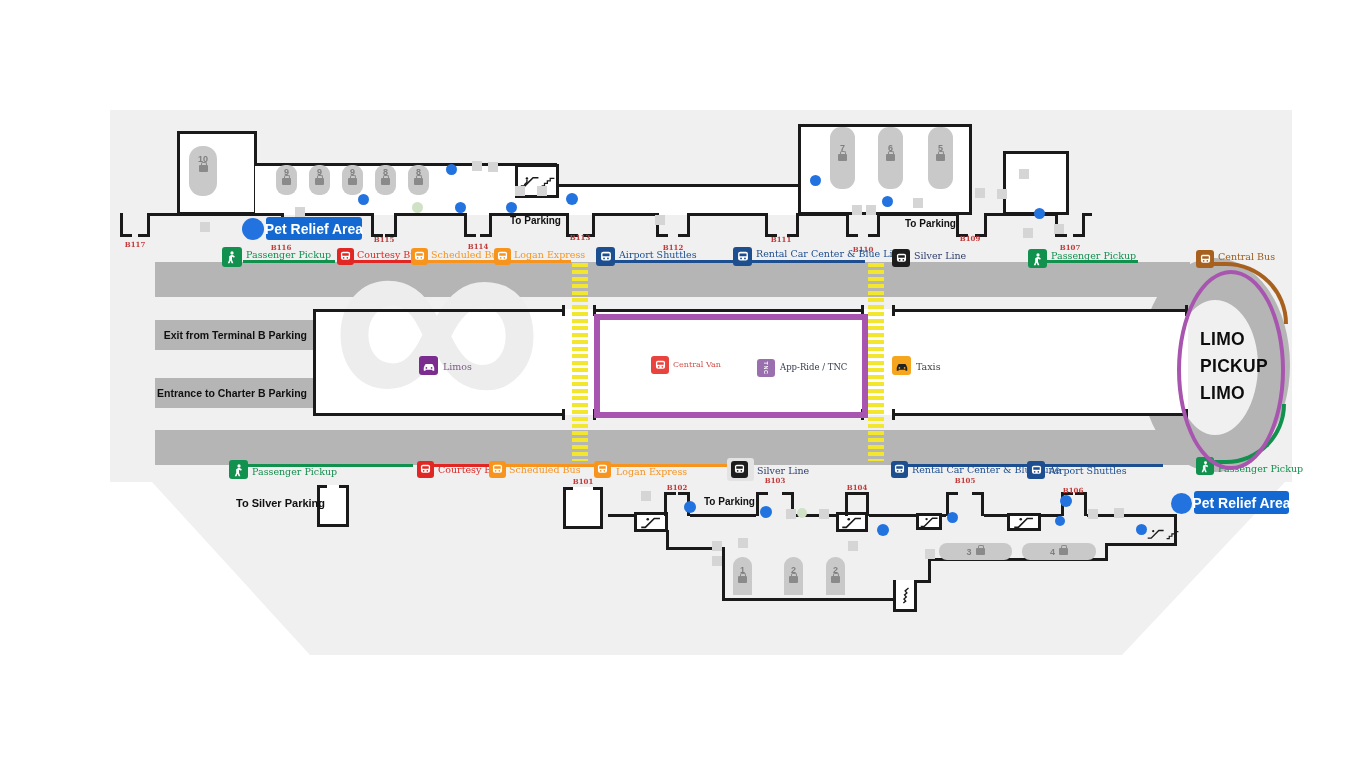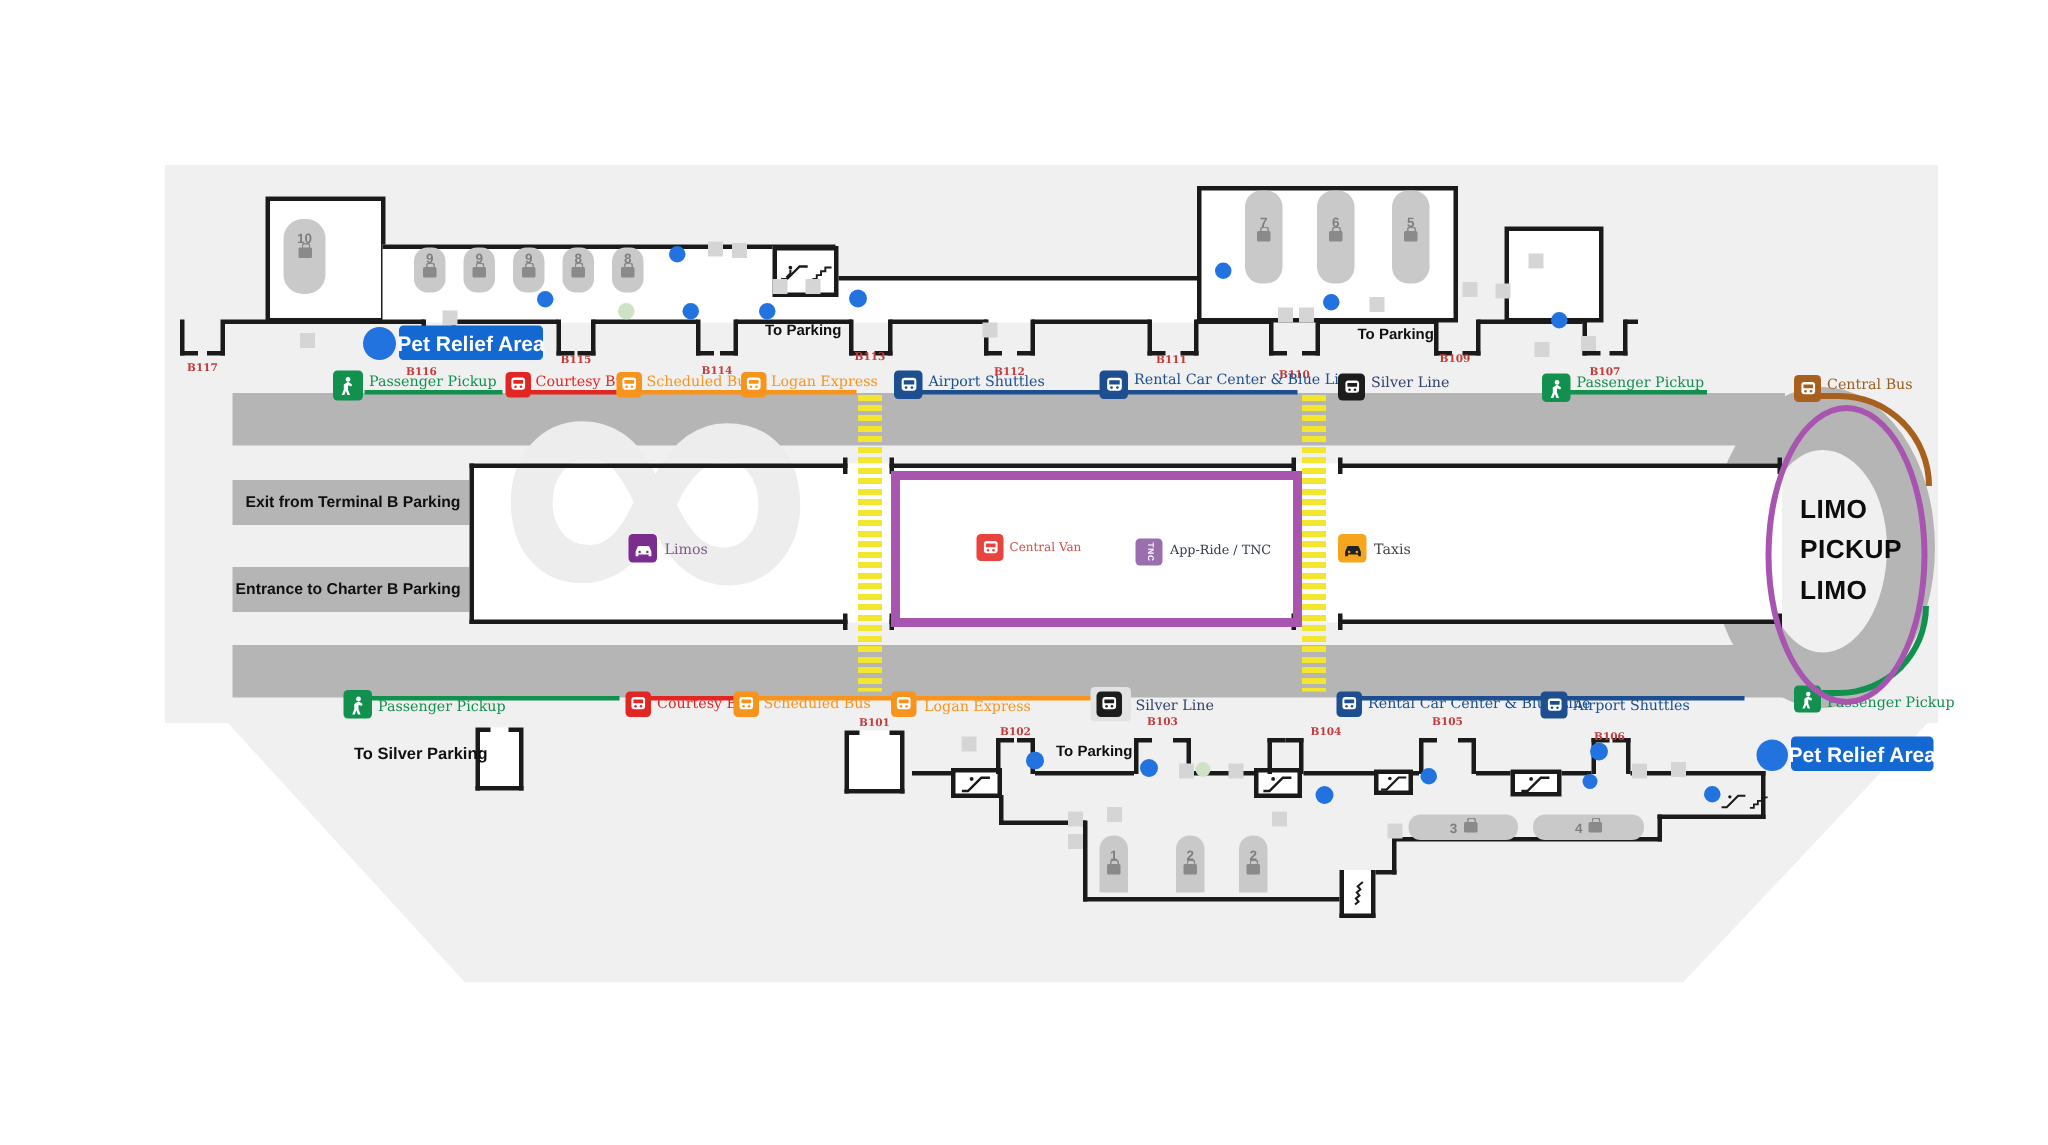--- a/index.html
+++ b/index.html
@@ -265,21 +265,21 @@
   <div class="abs bracket" style="left:563px;top:487px;width:40px;height:42px;"></div>
   <div class="abs door-u" style="left:664px;top:490px;width:26px;"></div>
   <div class="abs door-u" style="left:756px;top:483px;width:38px;height:33px;"></div>
   <div class="abs door-u" style="left:845px;top:490px;width:24px;"></div>
   <div class="abs door-u" style="left:946px;top:483px;width:38px;height:33px;"></div>
   <div class="abs door-u" style="left:1061px;top:492px;width:26px;height:24px;"></div>
 
   <span class="abs gate" style="left:565px;top:477px;width:36px;">B101</span>
   <span class="abs gate" style="left:662px;top:483px;width:30px;">B102</span>
   <span class="abs gate" style="left:760px;top:476px;width:30px;">B103</span>
-  <span class="abs gate" style="left:842px;top:483px;width:30px;margin-left:27px;">B104</span>
+  <span class="abs gate" style="left:842px;top:483px;width:30px;">B104</span>
   <span class="abs gate" style="left:950px;top:476px;width:30px;">B105</span>
   <span class="abs gate" style="left:1058px;top:486px;width:30px;">B106</span>
 
   <div class="abs pod" style="left:733px;top:557px;width:19px;height:38px;border-radius:9px 9px 0 0;padding-top:8px;">
       <span class="n">1</span>
       <span class="lug"></span>
     </div>
   <div class="abs pod" style="left:784px;top:557px;width:19px;height:38px;border-radius:9px 9px 0 0;padding-top:8px;">
       <span class="n">2</span>
       <span class="lug"></span>

